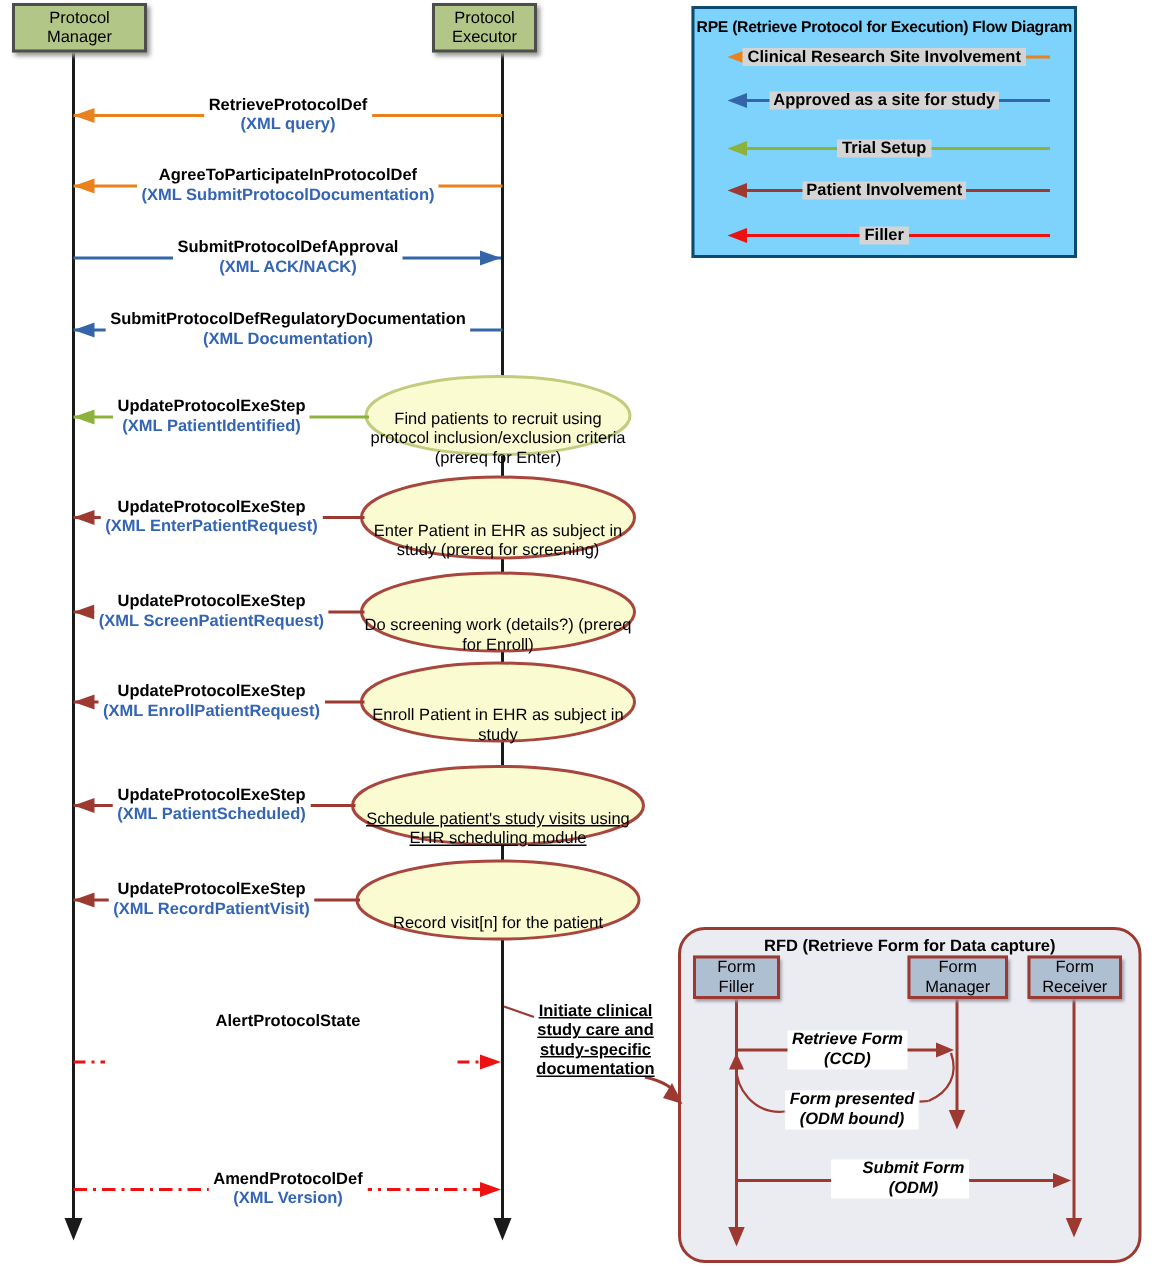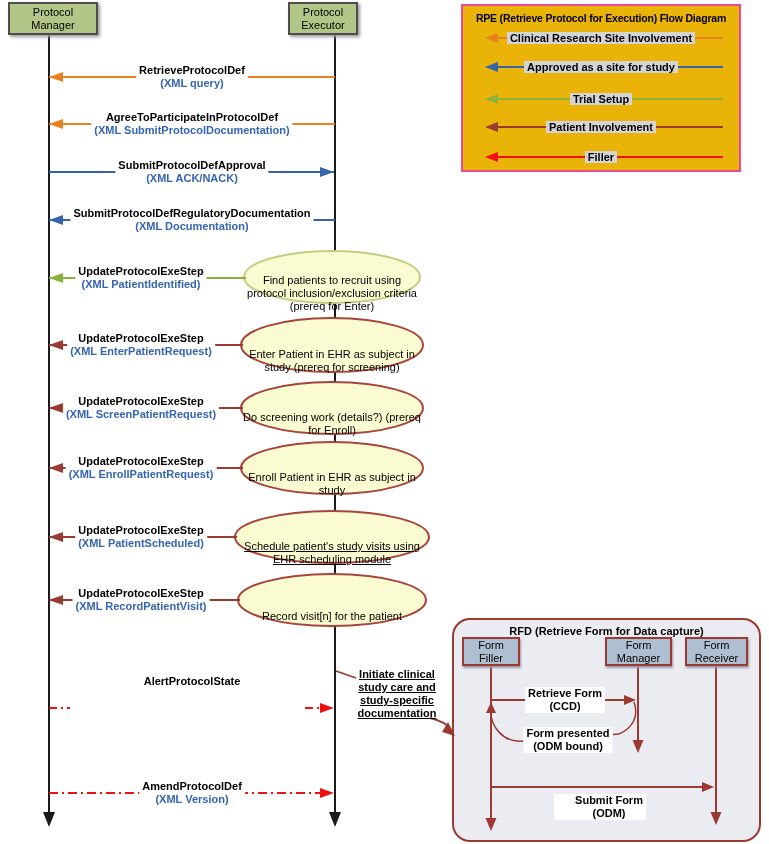--- a/index.html
+++ b/index.html
@@ -23,22 +23,22 @@
 
   
   .oval-label{position:absolute;z-index:2;transform:translate(-50%,-50%);text-align:center;
               font-size:11px;line-height:13px;color:#000;margin-top:16px;}
 
   
   .annot{position:absolute;z-index:2;text-align:center;font-size:11px;line-height:13px;
          font-weight:bold;color:#000;}
 
   
-  .legend{position:absolute;z-index:2;left:461px;top:4px;width:280px;height:168px;
-          background:#eab308;border:2px solid #ec4899;box-sizing:border-box;}
+  .legend{position:absolute;z-index:2;left:461px;top:4px;width:257px;height:168px;
+          background:#7dd3fc;border:2px solid #0c4a6e;box-sizing:border-box;}
   .legend-title{position:absolute;left:0;right:0;top:6px;text-align:center;font-weight:bold;
                 font-size:10.5px;letter-spacing:-0.2px;color:#000;white-space:nowrap;}
   .legend-row{position:absolute;left:0;right:0;height:12px;}
   .lg-line{position:absolute;left:34px;right:16px;top:5px;height:2px;}
   .lg-head{position:absolute;left:22px;top:1px;width:0;height:0;
            border-top:5px solid transparent;border-bottom:5px solid transparent;}
   .lg-label{position:absolute;left:0;right:0;top:0;text-align:center;font-size:11px;
             line-height:12px;font-weight:bold;color:#000;}
   .lg-label span{background:#D4D4D4;padding:0 3px;}
   .row-orange .lg-line{background:#E9821E;} .row-orange .lg-head{border-right:13px solid #E9821E;}
@@ -50,21 +50,21 @@
   
   .rfd{position:absolute;z-index:0;left:452px;top:618px;width:309px;height:224px;
        background:#EBECF2;border:2.5px solid #9C3A32;border-radius:18px;box-sizing:border-box;}
   .rfd-title{position:absolute;left:0;right:0;top:5px;text-align:center;font-weight:bold;
              font-size:11px;color:#000;}
   .form-box{position:absolute;z-index:2;background:#AFBFD2;border:2px solid #9C3A32;
             box-shadow:1px 2px 2px #9a9aa6;display:flex;flex-direction:column;align-items:center;
             justify-content:center;font-size:11px;line-height:13px;color:#000;text-align:center;}
   .rfd-msg{position:absolute;z-index:2;transform:translateX(-50%);text-align:center;
            background:#fff;padding:0 3px;font-size:11px;line-height:13px;font-weight:bold;
-           color:#000;white-space:nowrap;}
+           color:#000;white-space:nowrap;font-style:italic;}
 </style>
 </head>
 <body>
 
 <div class="stage">
 
   <div class="rfd">
     <div class="rfd-title">RFD (Retrieve Form for Data capture)</div>
   </div>
 
@@ -249,18 +249,18 @@
   </div>
 
   <div class="rfd-msg" style="left:565px;top:687px;">
     <div>Retrieve Form</div>
     <div>(CCD)</div>
   </div>
   <div class="rfd-msg" style="left:568px;top:727px;">
     <div>Form presented</div>
     <div>(ODM bound)</div>
   </div>
-  <div class="rfd-msg" style="left:600px;top:794px;padding-left:21px;">
+  <div class="rfd-msg" style="left:600px;top:773px;padding-left:21px;">
     <div>Submit Form</div>
     <div>(ODM)</div>
   </div>
 
 </div>
 
 </body></html>

